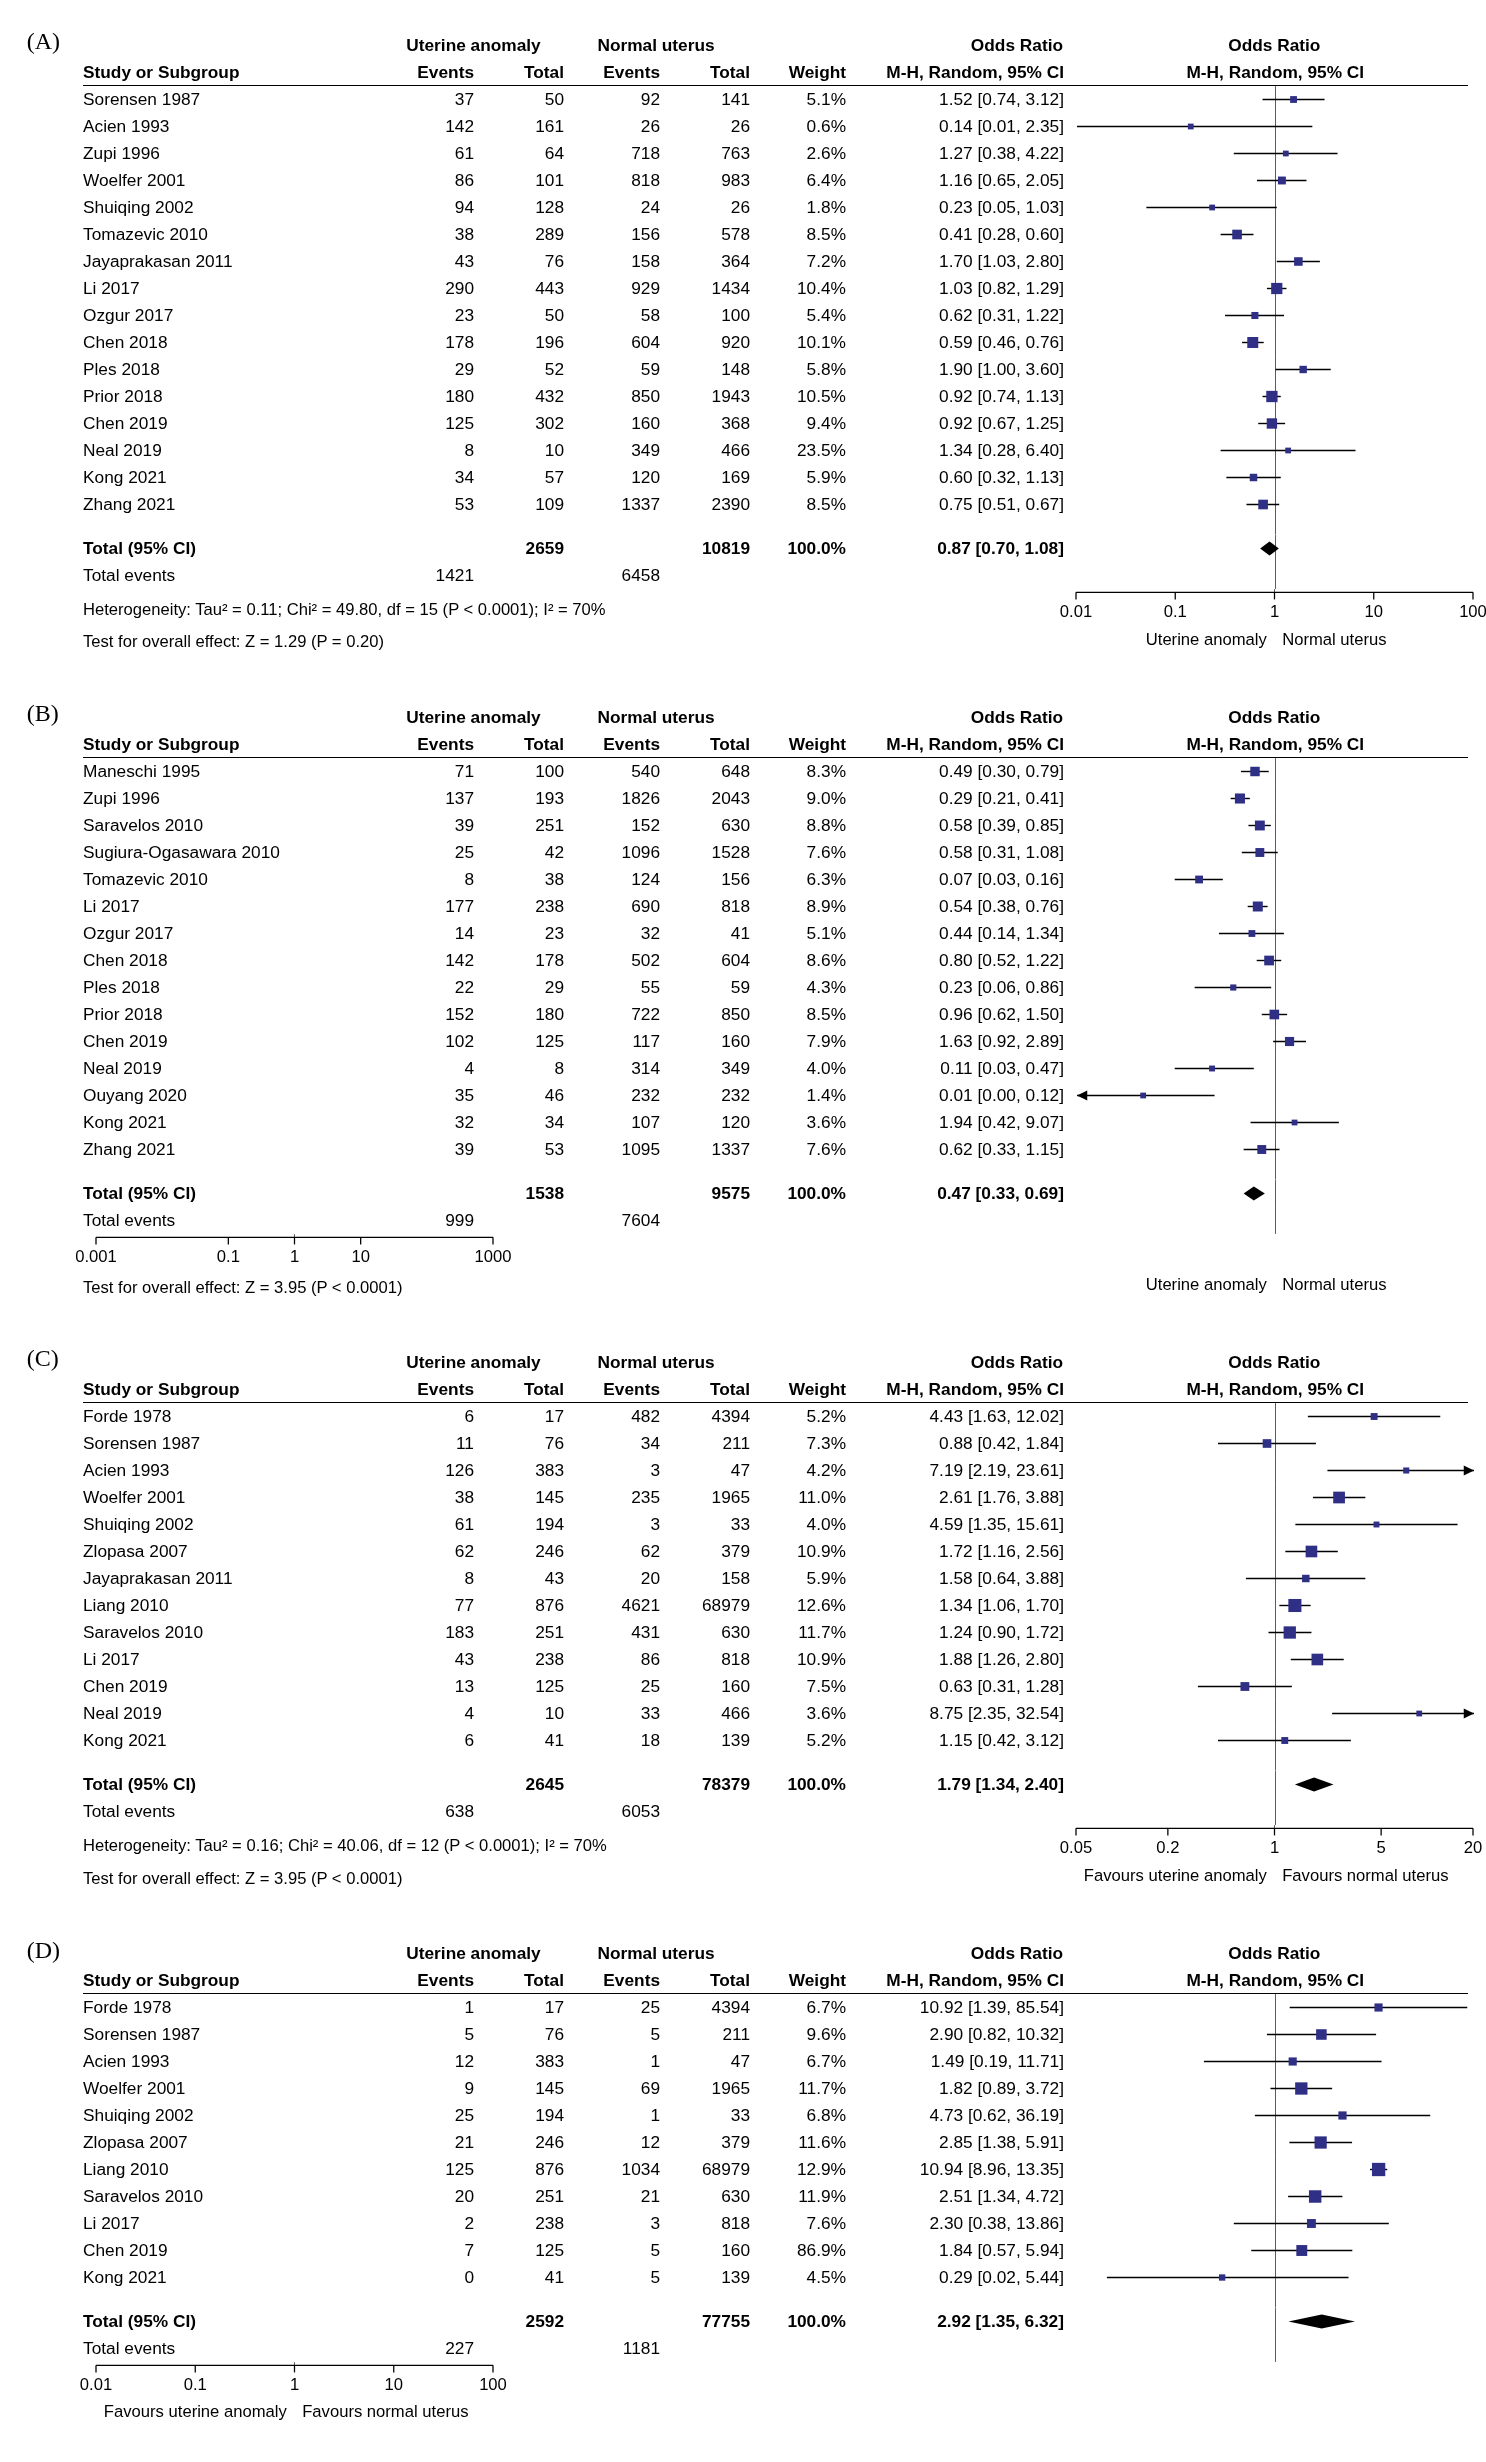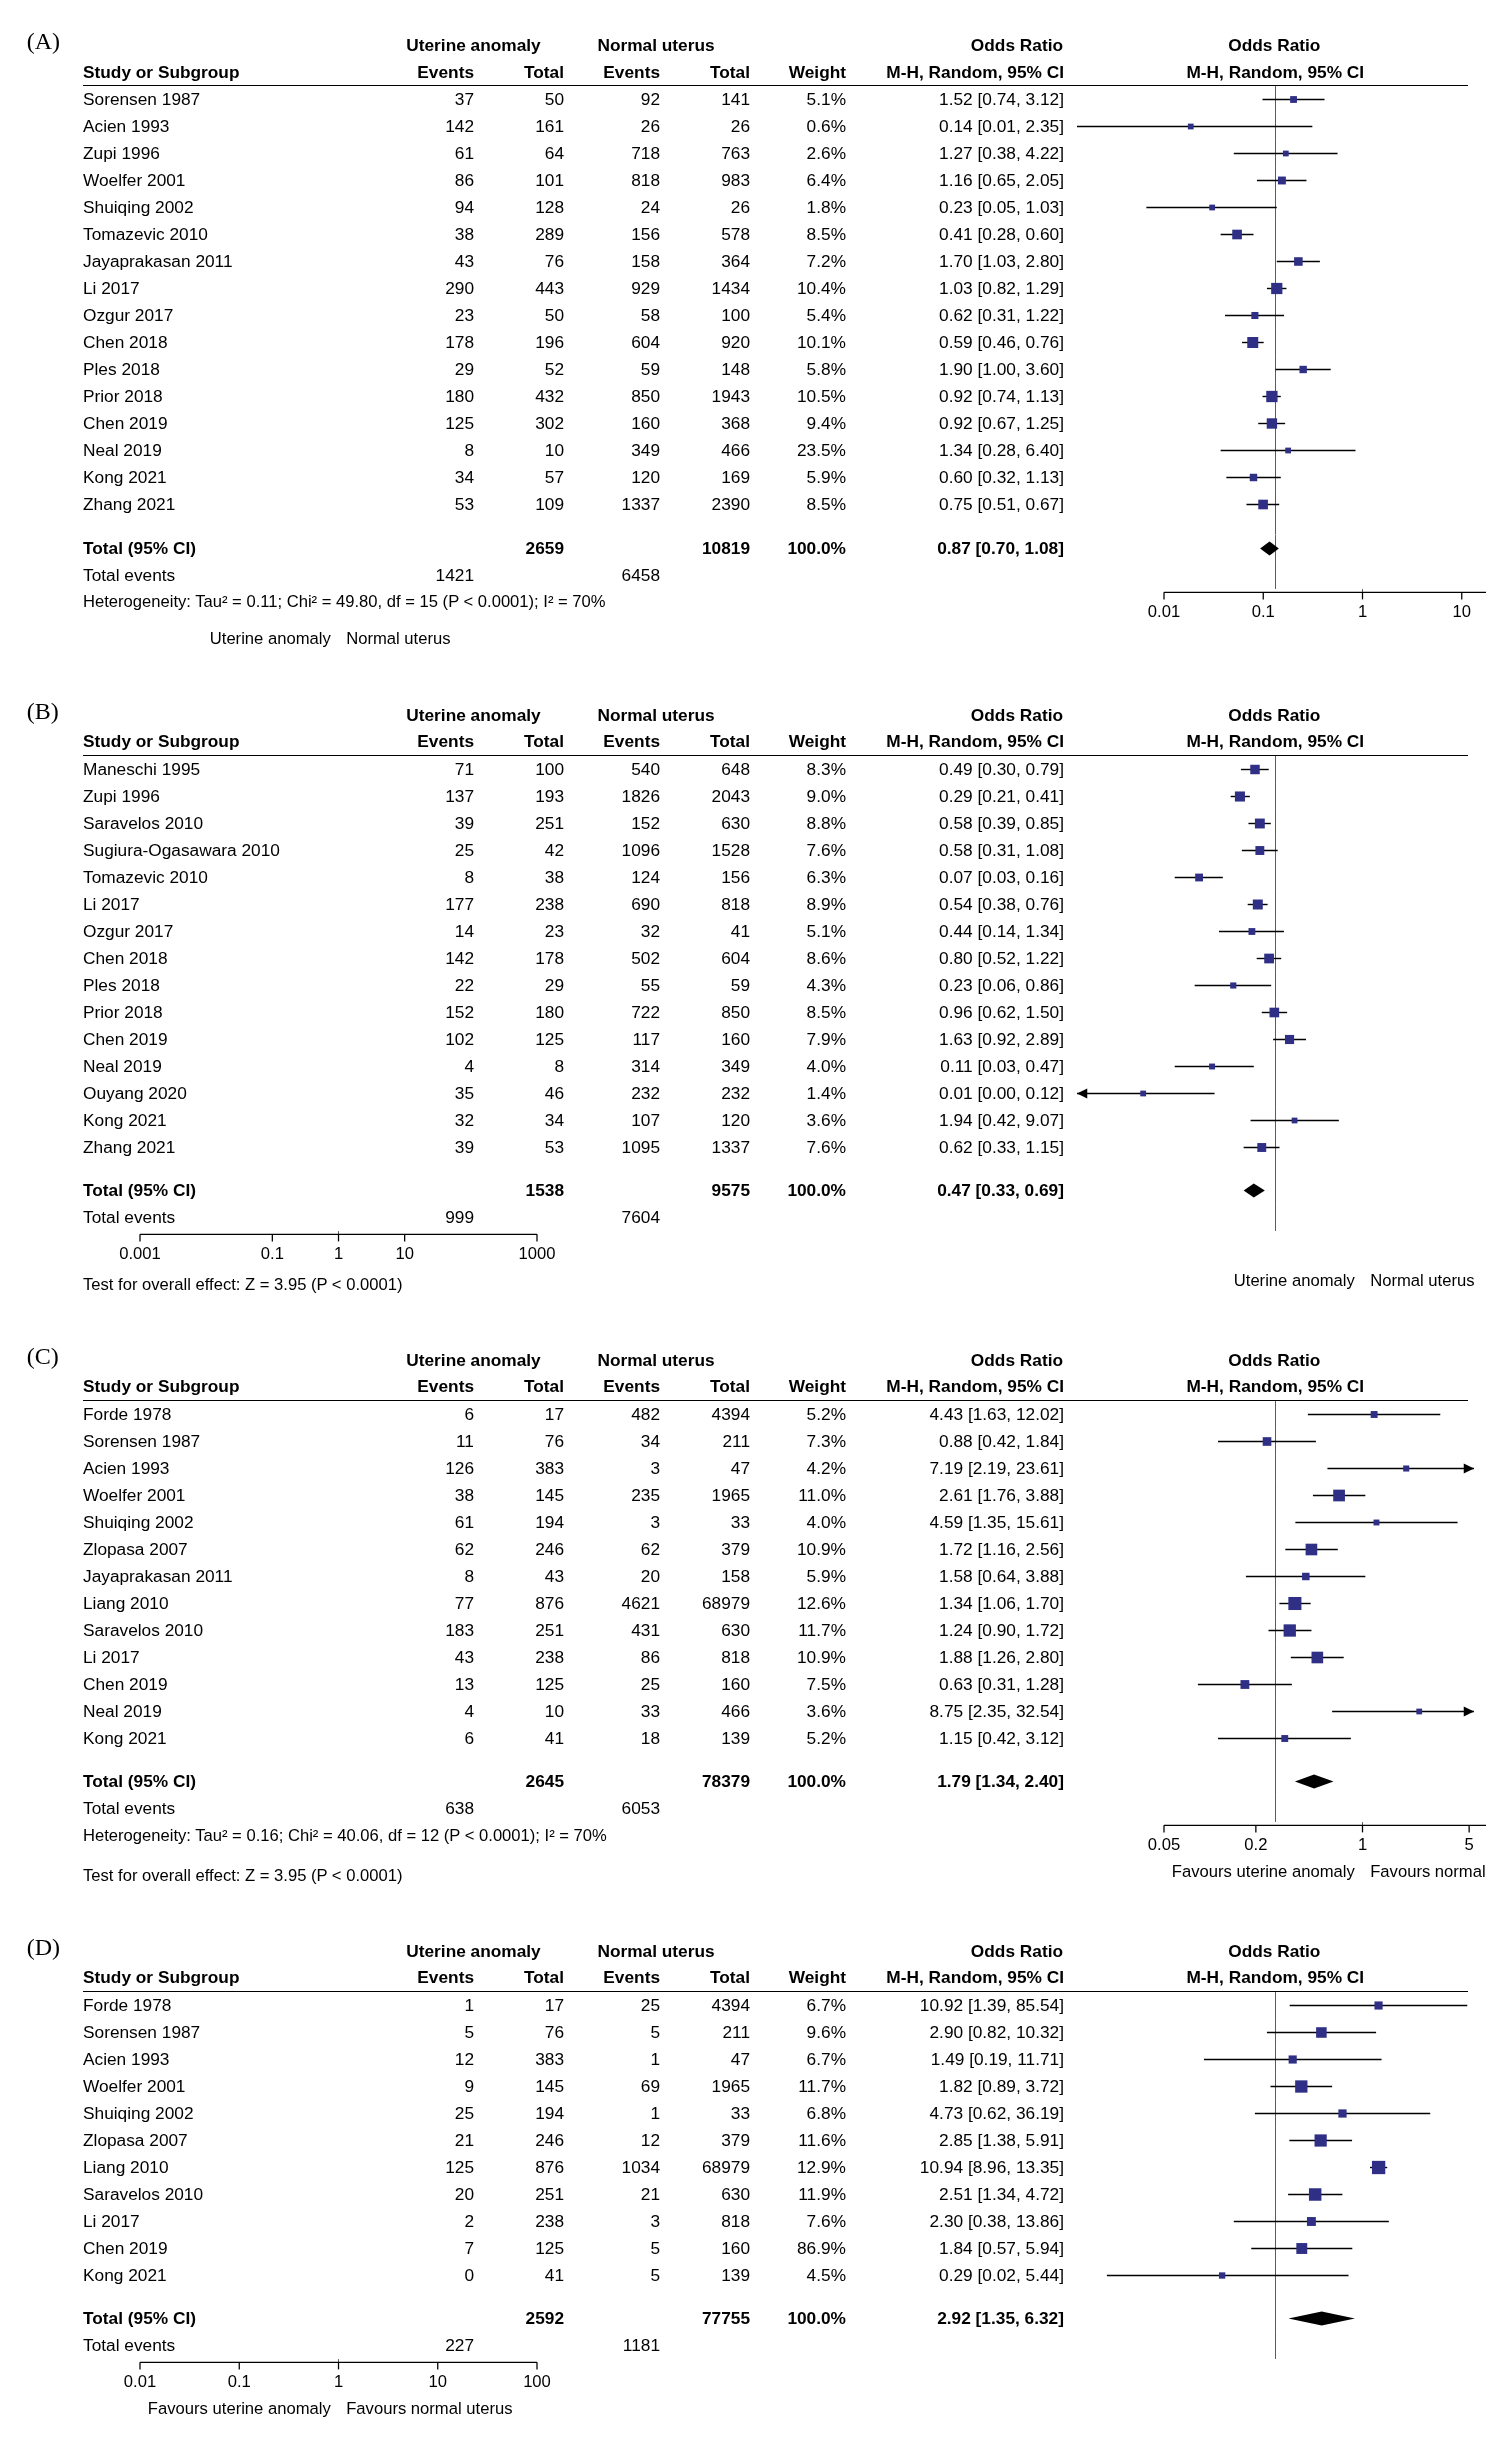--- a/index.html
+++ b/index.html
@@ -28,21 +28,21 @@
   .c-e2 { width: 96px; text-align: right; }
   .c-t2 { width: 90px; text-align: right; }
   .c-w  { width: 96px; text-align: right; }
   .c-ci { width: 218px; text-align: right; }
   .c-gap { width: 12.8px; }
   .c-plot { width: 397px; position: relative; height: 100%; }
   .c-ploth { width: 397px; }
   .c-plot svg { display: block; overflow: visible; }
   .span-g1 { width: 179px; }
   .span-g2 { width: 186px; }
-  .frow, .frow2 { height: auto; align-items: flex-start; gap: 44px; }
+  .frow, .frow2 { height: auto; align-items: center; }
   .footer-left { width: 980px; font-size: 16.6px; padding-top: 3.8px; line-height: 1.25; }
   svg text { font-family: "Liberation Sans", sans-serif; fill: #000; }
 </style>
 </head>
 <body>
 
 <div class="page">
   <section class="panel">
     <div class="panel-label">(A)</div>
     <div class="forest">
@@ -398,20 +398,21 @@
               <line x1="310" y1="5" x2="310" y2="16" stroke="#000000" stroke-width="2"></line>
               <text x="310" y="44" text-anchor="middle" font-size="26">1</text>
               <line x1="465" y1="5" x2="465" y2="16" stroke="#000000" stroke-width="2"></line>
               <text x="465" y="44" text-anchor="middle" font-size="26">10</text>
               <line x1="620" y1="5" x2="620" y2="16" stroke="#000000" stroke-width="2"></line>
               <text x="620" y="44" text-anchor="middle" font-size="26">100</text>
             </svg>
           </div>
         </div>
         <div class="row frow2">
+          <div class="cell footer-left">Test for overall effect: Z = 1.29 (P = 0.20)</div>
           <div class="cell c-gap"></div>
           <div class="cell c-plot">
             <svg width="397" height="22" viewBox="0 0 620 34" style="font-size:27px">
               <text x="298" y="24" text-anchor="end" font-size="26">Uterine anomaly</text>
               <text x="322" y="24" text-anchor="start" font-size="26">Normal uterus</text>
             </svg>
           </div>
         </div>
       </div>
   </section>

